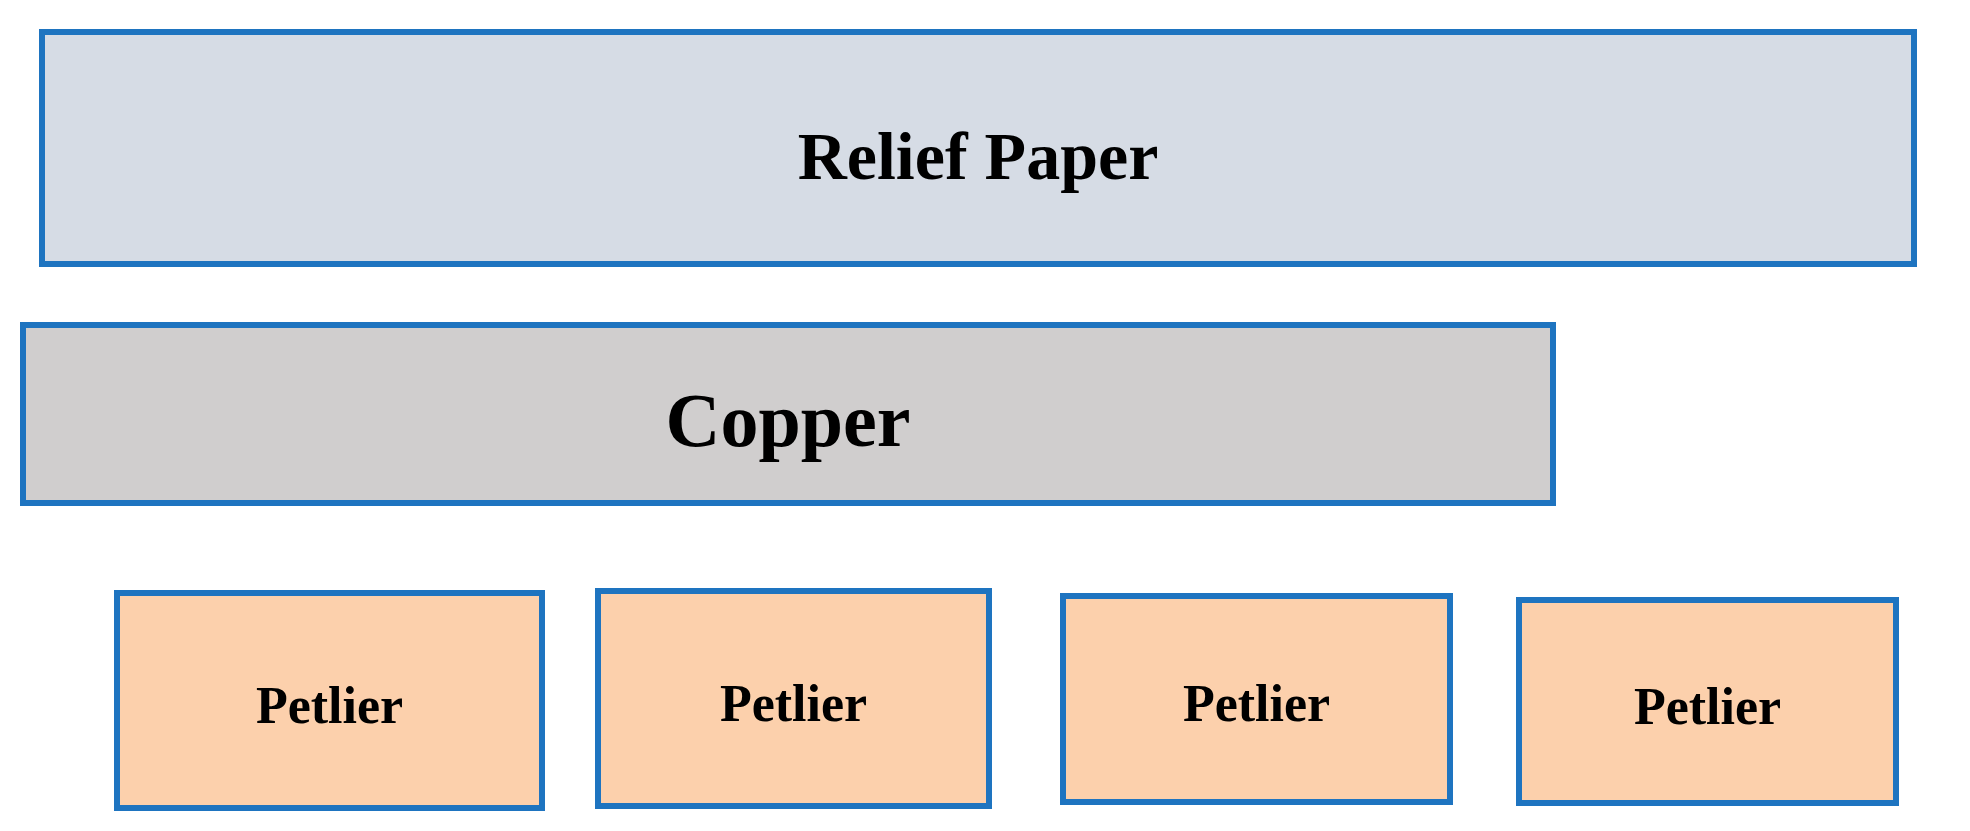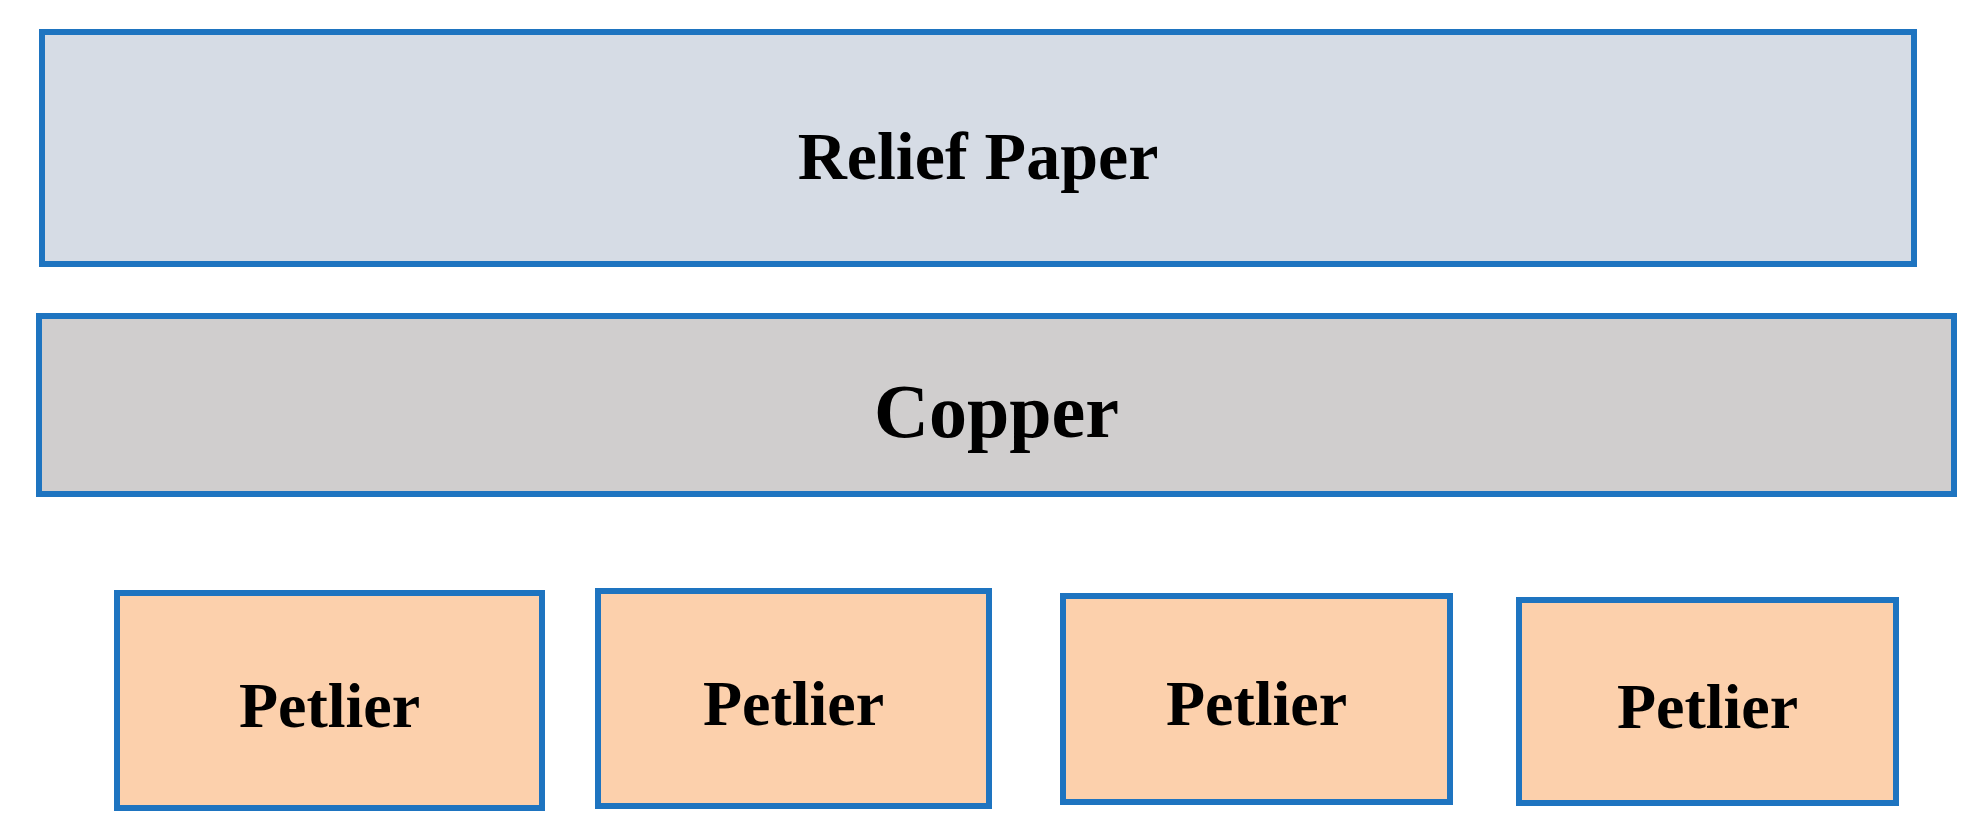--- a/index.html
+++ b/index.html
@@ -30,31 +30,30 @@
     left: 39px;
     top: 29px;
     width: 1878px;
     height: 238px;
     background: #d6dce5;
     font-size: 68px;
     padding-top: 16px;
   }
   .layer-copper {
     left: 20px;
-    top: 313px;
-    width: 1921px;
+    top: 322px;
+    width: 1536px;
     height: 184px;
     background: #d0cece;
     font-size: 76px;
     padding-top: 12px;
-    margin-left: 16px;
   }
   .peltier {
     background: #fcd0ac;
-    font-size: 64px;
+    font-size: 52px;
     padding-top: 10px;
   }
   .p1 { left: 114px;  top: 590px; width: 431px; height: 221px; }
   .p2 { left: 595px;  top: 588px; width: 397px; height: 221px; }
   .p3 { left: 1060px; top: 593px; width: 393px; height: 212px; }
   .p4 { left: 1516px; top: 597px; width: 383px; height: 209px; }
   .label {
     display: inline-block;
     white-space: nowrap;
   }

